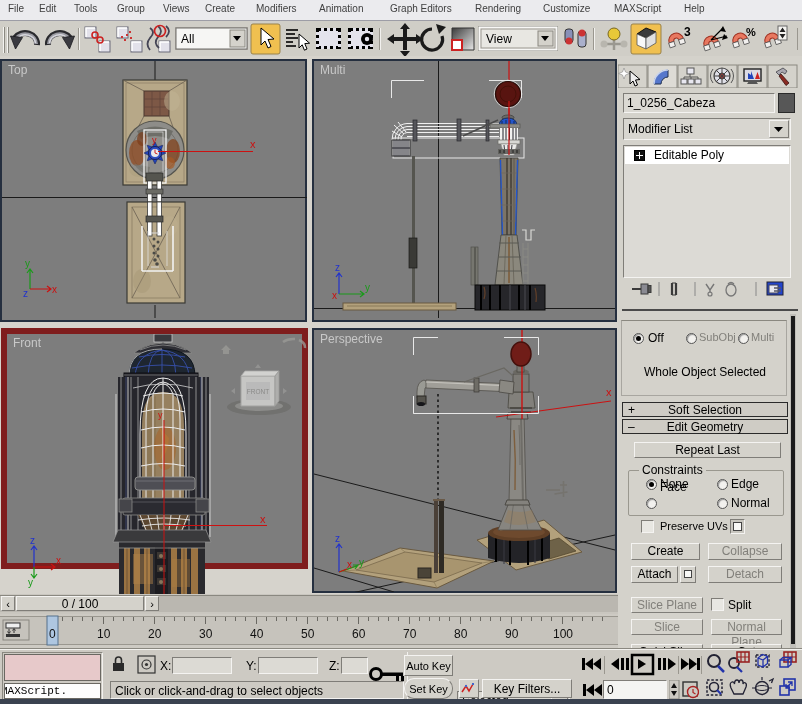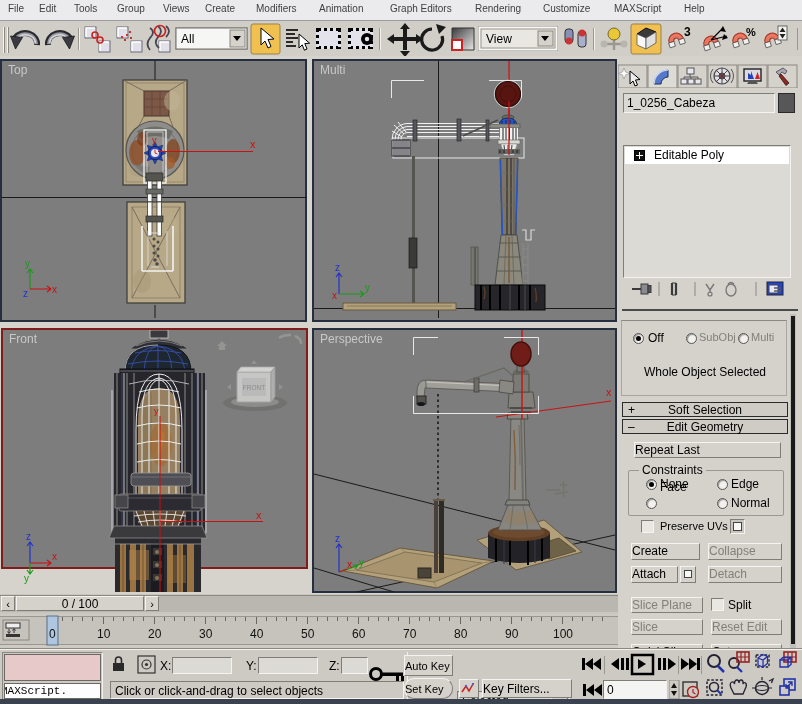--- a/index.html
+++ b/index.html
@@ -25,21 +25,21 @@
 #statusbar { left:0; top:648px; width:802px; height:56px; background:#cdcac3; }
 #bottomedge { left:0; top:699px; width:802px; height:5px; background:#3a4250; }
 .btn3d { background:#d4d2cb; border-top:1px solid #f4f3f1; border-left:1px solid #f4f3f1; border-bottom:1px solid #7f7d78; border-right:1px solid #7f7d78; }
 .sunken { background:#d4d2cb; border-top:1px solid #7f7d78; border-left:1px solid #7f7d78; border-bottom:1px solid #f4f3f1; border-right:1px solid #f4f3f1; }
 .graytext { color:#82807b; }
 .rdo { position:absolute; width:11px; height:11px; border-radius:50%; background:#f2f1ee; border:1px solid #555; box-shadow:inset 1px 1px 1px #999; }
 .rdo.on::after { content:""; position:absolute; left:2px; top:2px; width:5px; height:5px; border-radius:50%; background:#000; }
 .rlbl { position:absolute; font-size:12px; }
 .rollhdr { width:166px; height:15px; background:#cfccc5; border:1px solid #2a2a2a; font-size:12px; text-align:center; line-height:14px; }
 .rollhdr .pm { position:absolute; left:5px; top:0; font-weight:normal; }
-.tbt { font-size:12px; text-align:left; line-height:15px; }
+.tbt { font-size:12px; text-align:center; line-height:15px; }
 </style>
 </head>
 <body>
 
 <div id="menubar" class="abs">
 <span style="left:8px">File</span>
     <span style="left:39px">Edit</span>
     <span style="left:74px">Tools</span>
     <span style="left:117px">Group</span>
     <span style="left:163px">Views</span>
@@ -380,21 +380,21 @@
 <rect x="29" y="242" width="113" height="7" fill="#b3a17c" stroke="#6a5a40" stroke-width="1"></rect>
 <path d="M 33 245 h 105" stroke="#8a7a58" stroke-width="1"></path>
 
 <path d="M 25 233 L 25 213 M 22 216 L 25 212 L 28 216" stroke="#2233cc" fill="none" stroke-width="1.2"></path>
 <path d="M 25 233 L 49 233 M 46 230 L 50 233 L 46 236" stroke="#1a9a1a" fill="none" stroke-width="1.2"></path>
 <text x="21" y="210" font-size="10" fill="#2233cc">z</text>
 <text x="51" y="230" font-size="10" fill="#1a9a1a">y</text>
 <text x="18" y="238" font-size="10" fill="#cc1111">x</text>
 </svg>
   </div>
-  <div class="vp" id="vp-front" style="left:1px;top:272px;width:307px;height:241px;border:2px solid #7f1d1d;">
+  <div class="vp" id="vp-front" style="left:1px;top:272px;width:307px;height:241px;border:6px solid #7f1d1d;">
     <div class="vplabel">Front</div>
     <svg width="304" height="262" viewBox="0 0 304 262">
 
 <line x1="156" y1="0" x2="156" y2="200" stroke="#1a1a1a" stroke-width="1"></line>
 
 <rect x="147" y="0" width="18" height="8" fill="#3a3a3e" stroke="#c8c8c8" stroke-width="0.8"></rect>
 <path d="M 131 16 Q 156 2 181 16 L 185 19 L 127 19 Z" fill="#2e2e34" stroke="#8a8a88" stroke-width="0.8"></path>
 <path d="M 133 16 Q 156 6 179 16" fill="none" stroke="#9a9a98" stroke-width="0.7"></path>
 
 <path d="M 122 42 Q 122 15 155 15 Q 188 15 188 42 Z" fill="#1e2630" stroke="#0e141c"></path>
@@ -603,20 +603,26 @@
 
     <path d="M 158 8 l 7 -4 l 4 3 l -2 3 l -3 -2 l -3 3 z" fill="#aaa8b0" stroke="#44444a" stroke-width="0.8"></path>
     <path d="M 163 10 l 8 9 l -3 2.5 l -7 -9.5 z" fill="#8a2a22" stroke="#3a1210" stroke-width="0.8"></path>
   </svg>
 
   <div class="abs sunken" style="left:5px;top:37px;width:152px;height:20px;background:#dbd9d3;">
       <span style="position:absolute;left:3px;top:2px;font-size:12px;">1_0256_Cabeza</span>
     </div>
   <div class="abs" style="left:160px;top:37px;width:17px;height:20px;background:#575757;border:1px solid #2a2a2a;"></div>
 
+  <div class="abs sunken" style="left:5px;top:62px;width:168px;height:22px;background:#d8d6d0;">
+    <span style="position:absolute;left:4px;top:3px;font-size:12px;">Modifier List</span>
+    <div class="abs btn3d" style="right:1px;top:1px;width:20px;height:18px;"><svg width="18" height="16">
+          <path d="M 4 6 l 9 0 l -4.5 5 z" fill="#000"></path>
+        </svg></div>
+  </div>
 
   <div class="abs sunken" style="left:5px;top:89px;width:168px;height:133px;background:#dcdad5;">
     <div class="abs" style="left:1px;top:1px;width:164px;height:17px;background:#ffffff;">
       <div class="abs" style="left:9px;top:3px;width:11px;height:11px;background:#111;border:1px solid #000;">
           <div style="position:absolute;left:1px;top:4px;width:7px;height:1px;background:#fff;"></div>
           <div style="position:absolute;left:4px;top:1px;width:1px;height:7px;background:#fff;"></div>
         </div>
       <span style="position:absolute;left:29px;top:1px;font-size:12px;color:#000;">Editable Poly</span>
     </div>
   </div>
@@ -678,21 +684,21 @@
     <div class="abs btn3d tbt graytext" style="left:90px;top:229px;width:74px;height:17px;">Collapse</div>
     <div class="abs btn3d tbt" style="left:13px;top:252px;width:47px;height:17px;">Attach</div>
     <div class="abs btn3d" style="left:62px;top:252px;width:16px;height:17px;">
         <div style="position:absolute;left:3px;top:3px;width:8px;height:8px;background:#f8f8f6;border:1px solid #444;"></div>
       </div>
     <div class="abs btn3d tbt graytext" style="left:90px;top:252px;width:74px;height:17px;">Detach</div>
     <div class="abs btn3d tbt graytext" style="left:13px;top:283px;width:72px;height:16px;">Slice Plane</div>
     <div class="abs sunken" style="left:93px;top:284px;width:13px;height:13px;background:#e8e7e2;"></div>
     <span class="rlbl" style="position:absolute;left:110px;top:284px;">Split</span>
     <div class="abs btn3d tbt graytext" style="left:13px;top:305px;width:72px;height:16px;">Slice</div>
-    <div class="abs btn3d tbt graytext" style="left:93px;top:305px;width:71px;height:16px;">Reset Edit</div>
+    <div class="abs btn3d tbt graytext" style="left:93px;top:305px;width:71px;height:16px;">Normal Plane</div>
     <div class="abs btn3d tbt" style="left:13px;top:330px;width:72px;height:16px;">QuickSlice</div>
     <div class="abs btn3d tbt" style="left:93px;top:330px;width:71px;height:16px;">Cut</div>
 
     <div class="abs" style="left:172px;top:0;width:6px;height:334px;background:#c0beb8;"></div>
     <div class="abs" style="left:173px;top:2px;width:4px;height:328px;background:#1a1a1a;"></div>
   </div>
 </div>
 
 <div id="timeslider" class="abs">
   <div class="abs" style="left:0;top:1px;width:618px;height:17px;background:#bab7b0;border-top:1px solid #8a8880;"></div>

